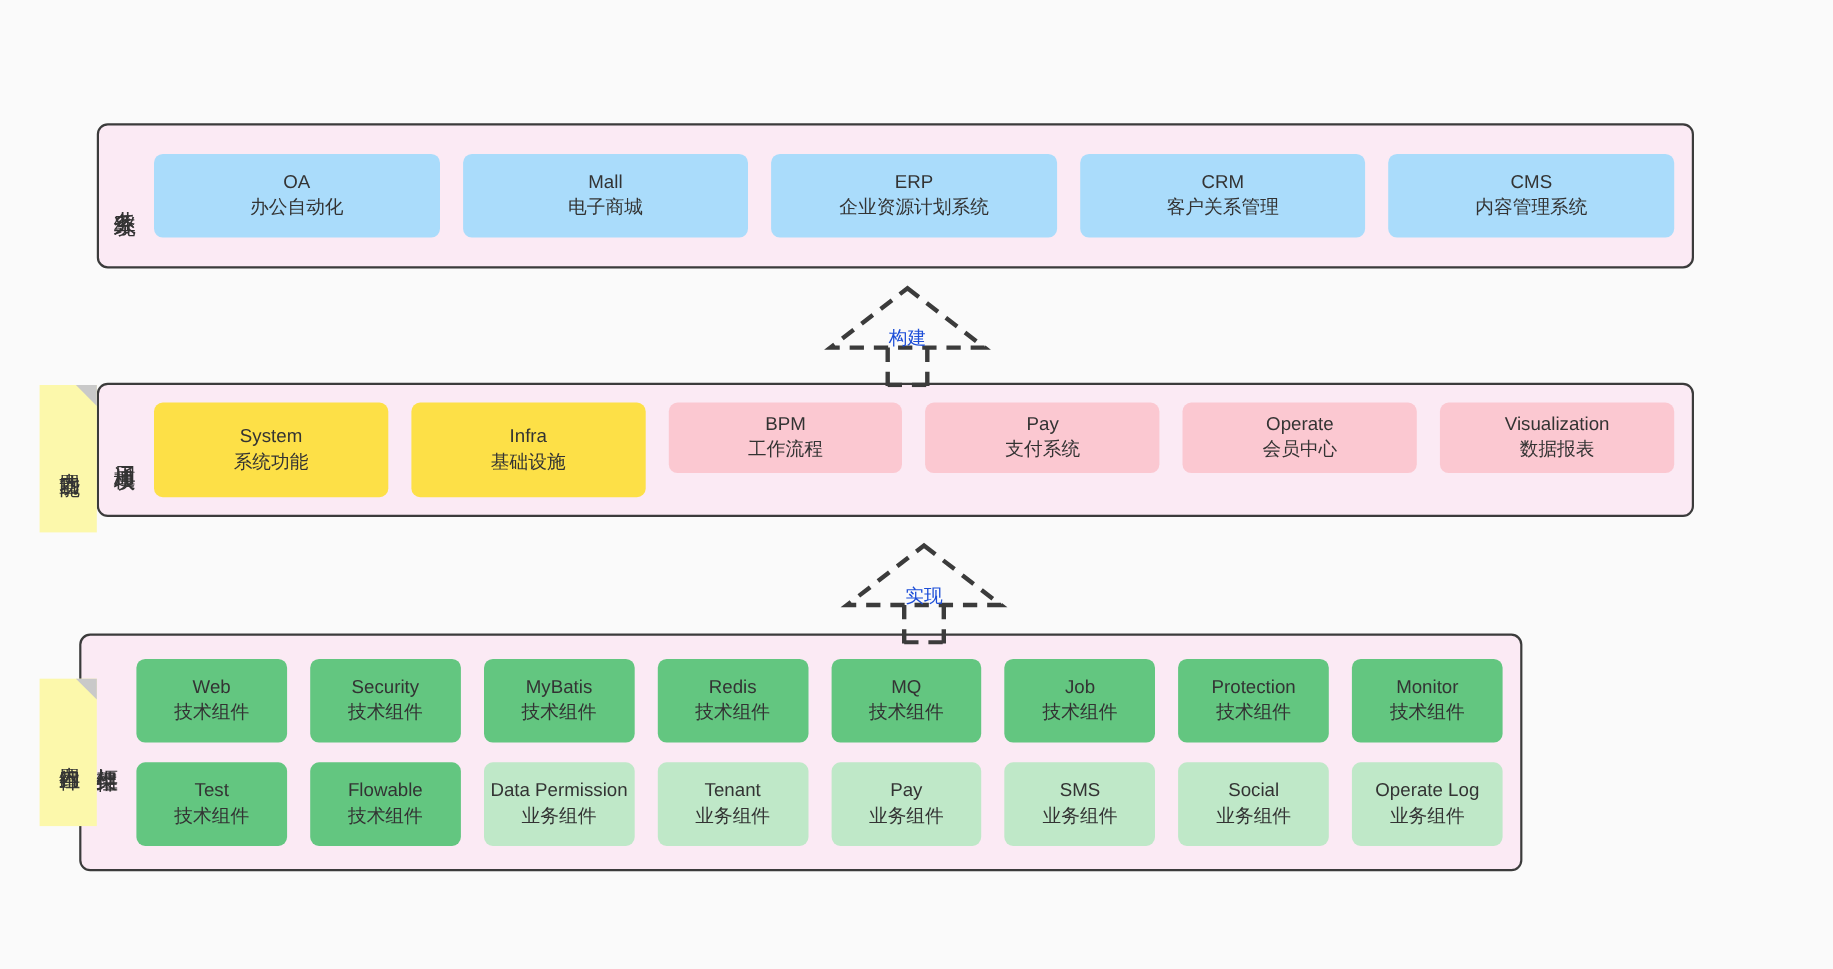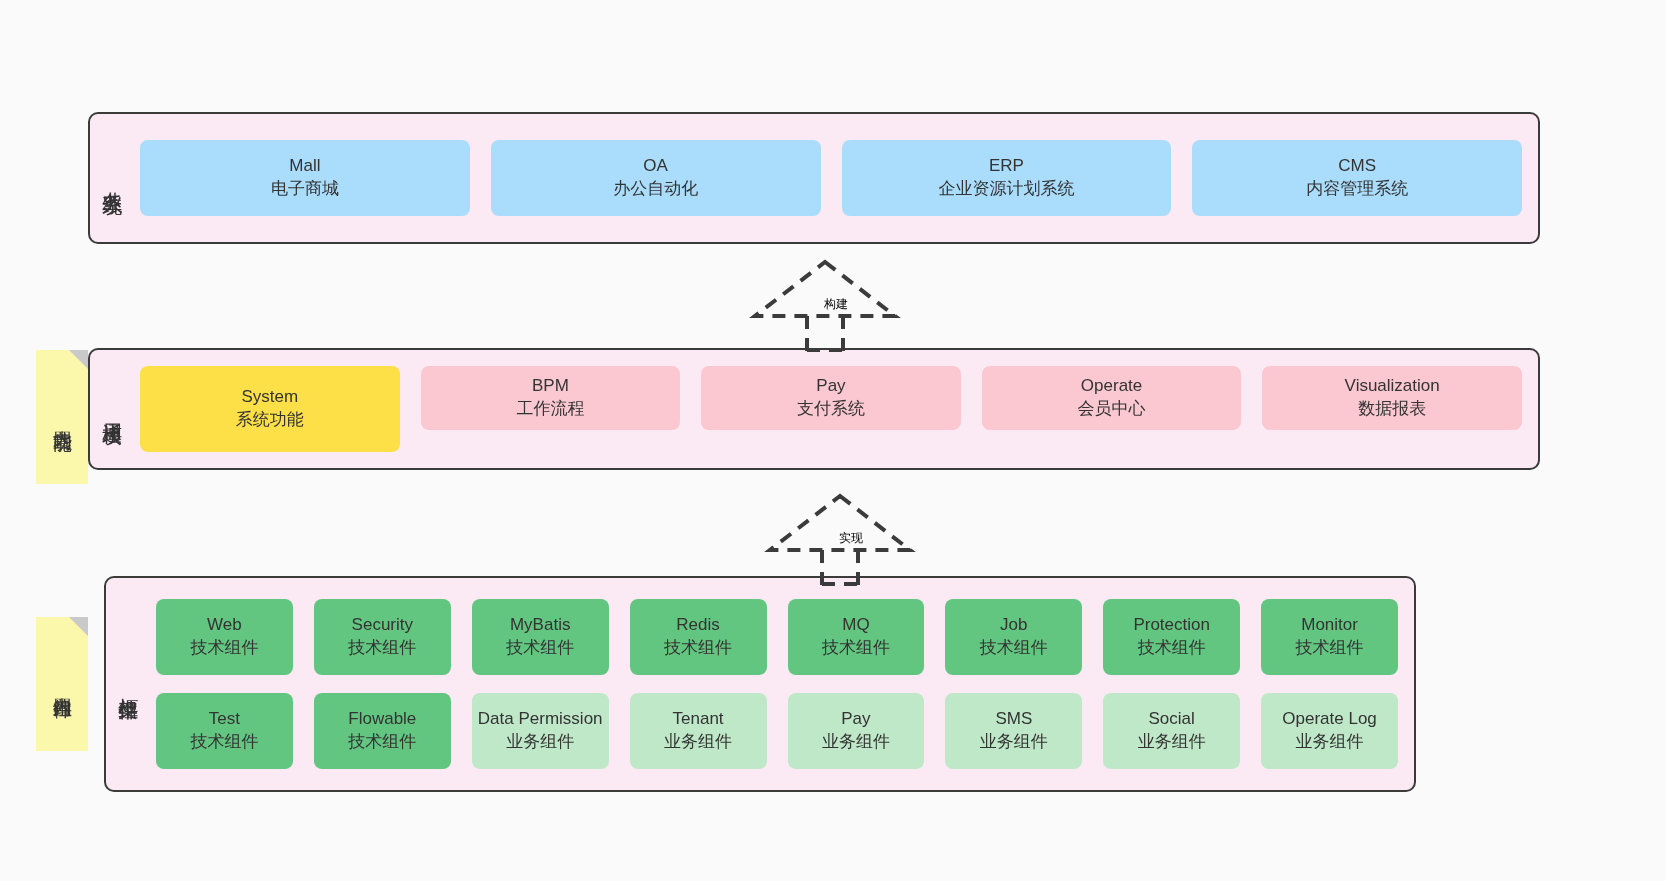--- a/index.html
+++ b/index.html
@@ -111,48 +111,51 @@
     height:96px;
     z-index:4;
   }
   .arrow svg{display:block;width:160px;height:96px;}
   .arrow-label{
     position:absolute;
     left:50%;
     transform:translateX(-50%);
     top:40px;
     background:transparent;
-    font-size:12px;
-    color:#000000;
+    font-size:17px;
+    color:#1d4ed8;
     padding:0 2px;
     white-space:nowrap;
     user-select:none;
-    margin-left:11px;
   }
 </style>
 </head>
 <body>
 
 <div class="canvas">
 
   <div class="layer" style="left:88px;top:112px;width:1452px;height:132px;">
     <div class="layer-title">业务系统</div>
     <div class="layer-body">
       <div class="row">
         <div class="card blue">
+          <span class="en">OA</span>
+          <span class="cn">办公自动化</span>
+        </div>
+        <div class="card blue">
           <span class="en">Mall</span>
           <span class="cn">电子商城</span>
         </div>
         <div class="card blue">
-          <span class="en">OA</span>
-          <span class="cn">办公自动化</span>
-        </div>
-        <div class="card blue">
           <span class="en">ERP</span>
           <span class="cn">企业资源计划系统</span>
+        </div>
+        <div class="card blue">
+          <span class="en">CRM</span>
+          <span class="cn">客户关系管理</span>
         </div>
         <div class="card blue">
           <span class="en">CMS</span>
           <span class="cn">内容管理系统</span>
         </div>
       </div>
     </div>
   </div>
 
   <div class="arrow" style="left:745px;top:256px;">
@@ -169,20 +172,24 @@
   </div>
 
   <div class="layer" style="left:88px;top:348px;width:1452px;height:122px;">
     <div class="layer-title">通用模块</div>
     <div class="layer-body">
       <div class="row">
         <div class="card red-strong">
           <span class="en">System</span>
           <span class="cn">系统功能</span>
         </div>
+        <div class="card red-strong">
+          <span class="en">Infra</span>
+          <span class="cn">基础设施</span>
+        </div>
         <div class="card red-soft">
           <span class="en">BPM</span>
           <span class="cn">工作流程</span>
         </div>
         <div class="card red-soft">
           <span class="en">Pay</span>
           <span class="cn">支付系统</span>
         </div>
         <div class="card red-soft">
           <span class="en">Operate</span>
@@ -202,21 +209,21 @@
       <path d="M62 60 L62 96 M98 60 L98 96 M62 94 L98 94" fill="none" stroke="#3b3b3b" stroke-width="4" stroke-dasharray="13,9" stroke-linecap="butt"></path>
     </svg>
     <div class="arrow-label">实现</div>
   </div>
 
   <div class="note" style="left:36px;top:617px;height:134px;">
     <span class="fold"></span>
     <span>内置组件</span>
   </div>
 
-  <div class="layer" style="left:104px;top:576px;width:1312px;height:216px;">
+  <div class="layer" style="left:72px;top:576px;width:1312px;height:216px;">
     <div class="layer-title">框架组件</div>
     <div class="layer-body">
 
       <div class="row">
         <div class="card green-strong">
           <span class="en">Web</span>
           <span class="cn">技术组件</span>
         </div>
         <div class="card green-strong">
           <span class="en">Security</span>

